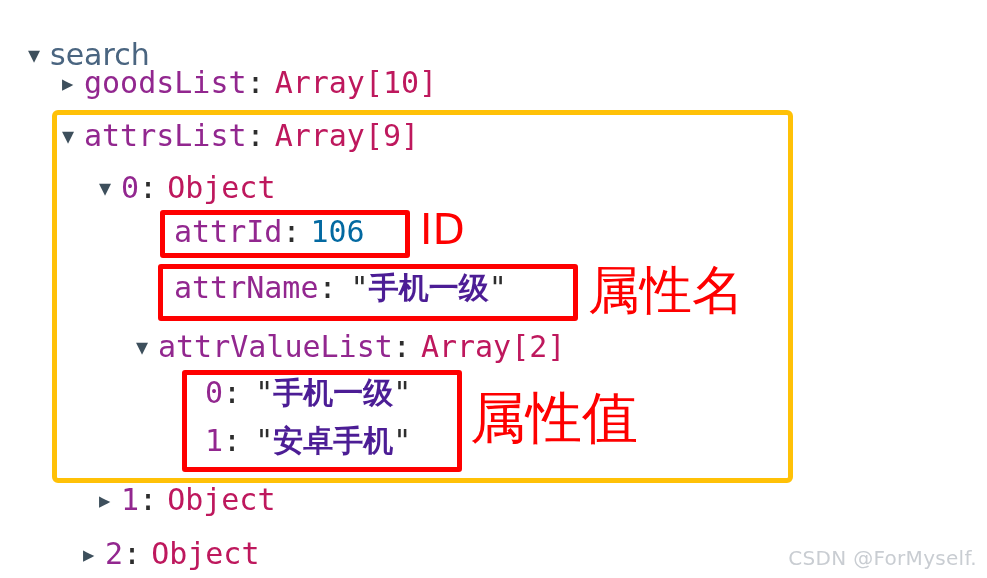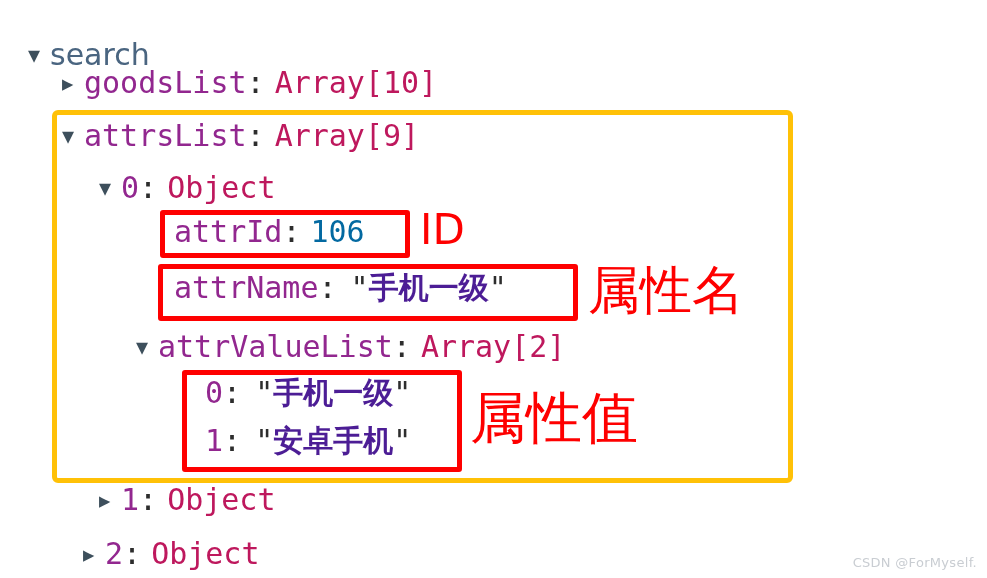--- a/index.html
+++ b/index.html
@@ -67,21 +67,21 @@
     line-height: 1;
   }
 
   
   .watermark {
     position: absolute;
     right: 10px;
     bottom: 8px;
     color: #c9cdd2;
     font-family: "DejaVu Sans", "Liberation Sans", sans-serif;
-    font-size: 13px;
+    font-size: 20px;
     letter-spacing: 0.3px;
   }
 </style>
 </head>
 <body>
 
 <div class="box box-orange" style="left:52px; top:110px; width:741px; height:373px;"></div>
 
 <div class="row" style="left:28px; top:14px;margin-top:24px;">
   <span class="tri">▼</span><span class="k-root">search</span>

